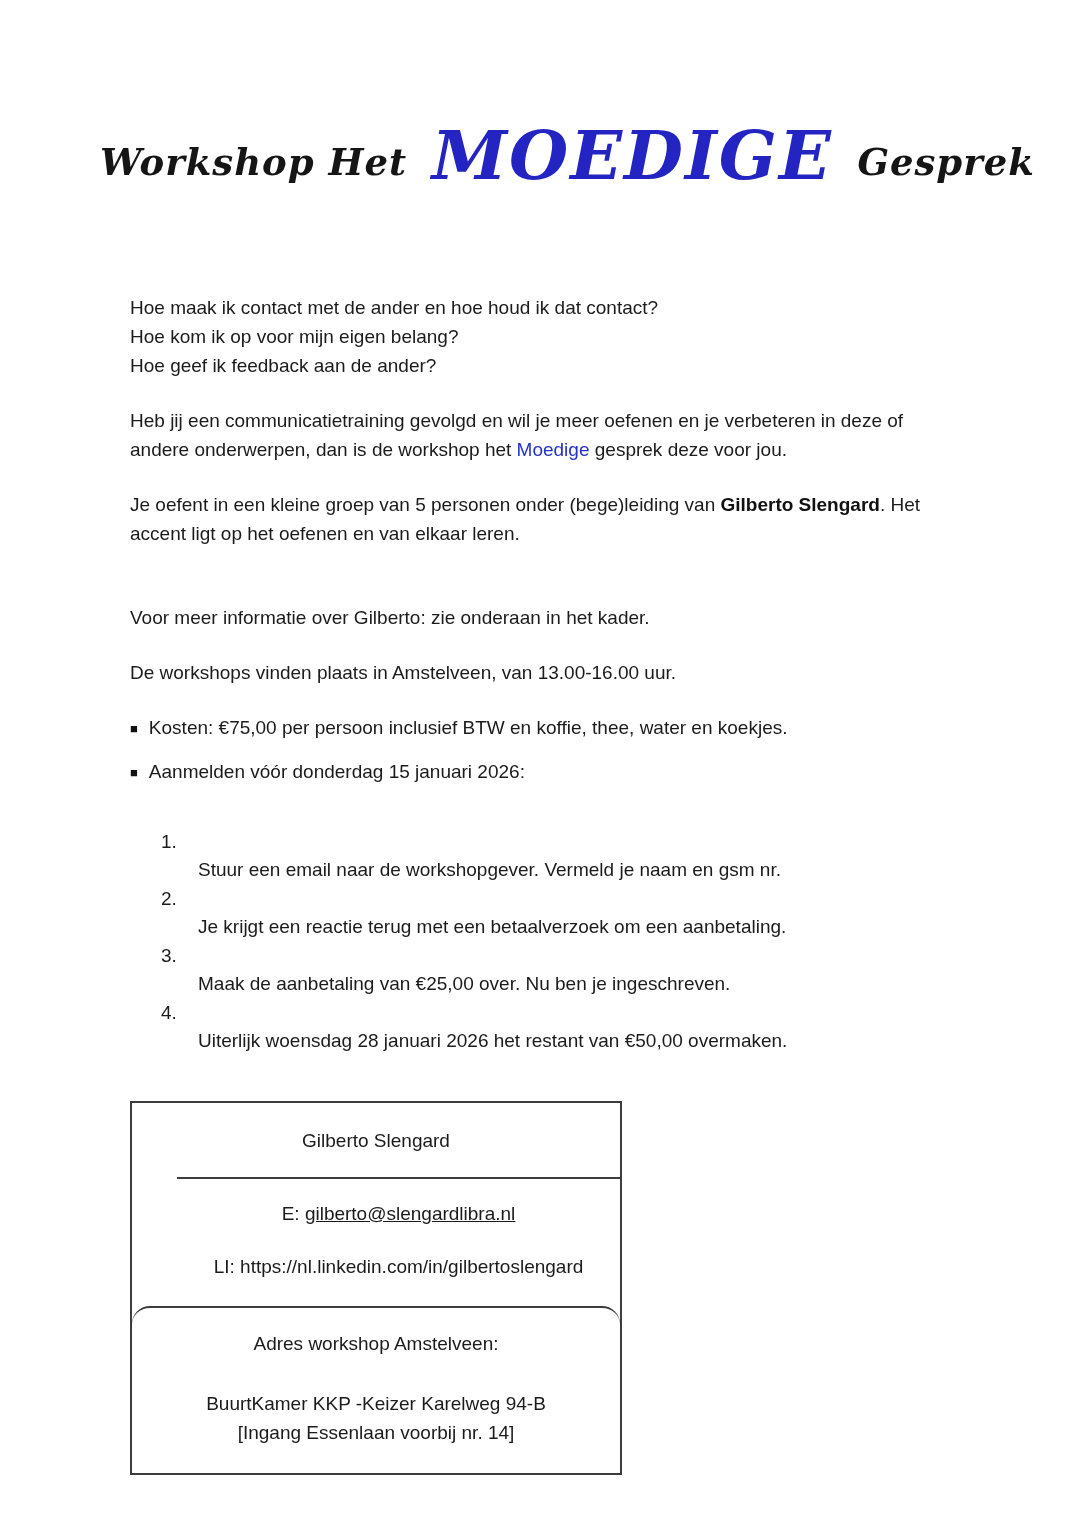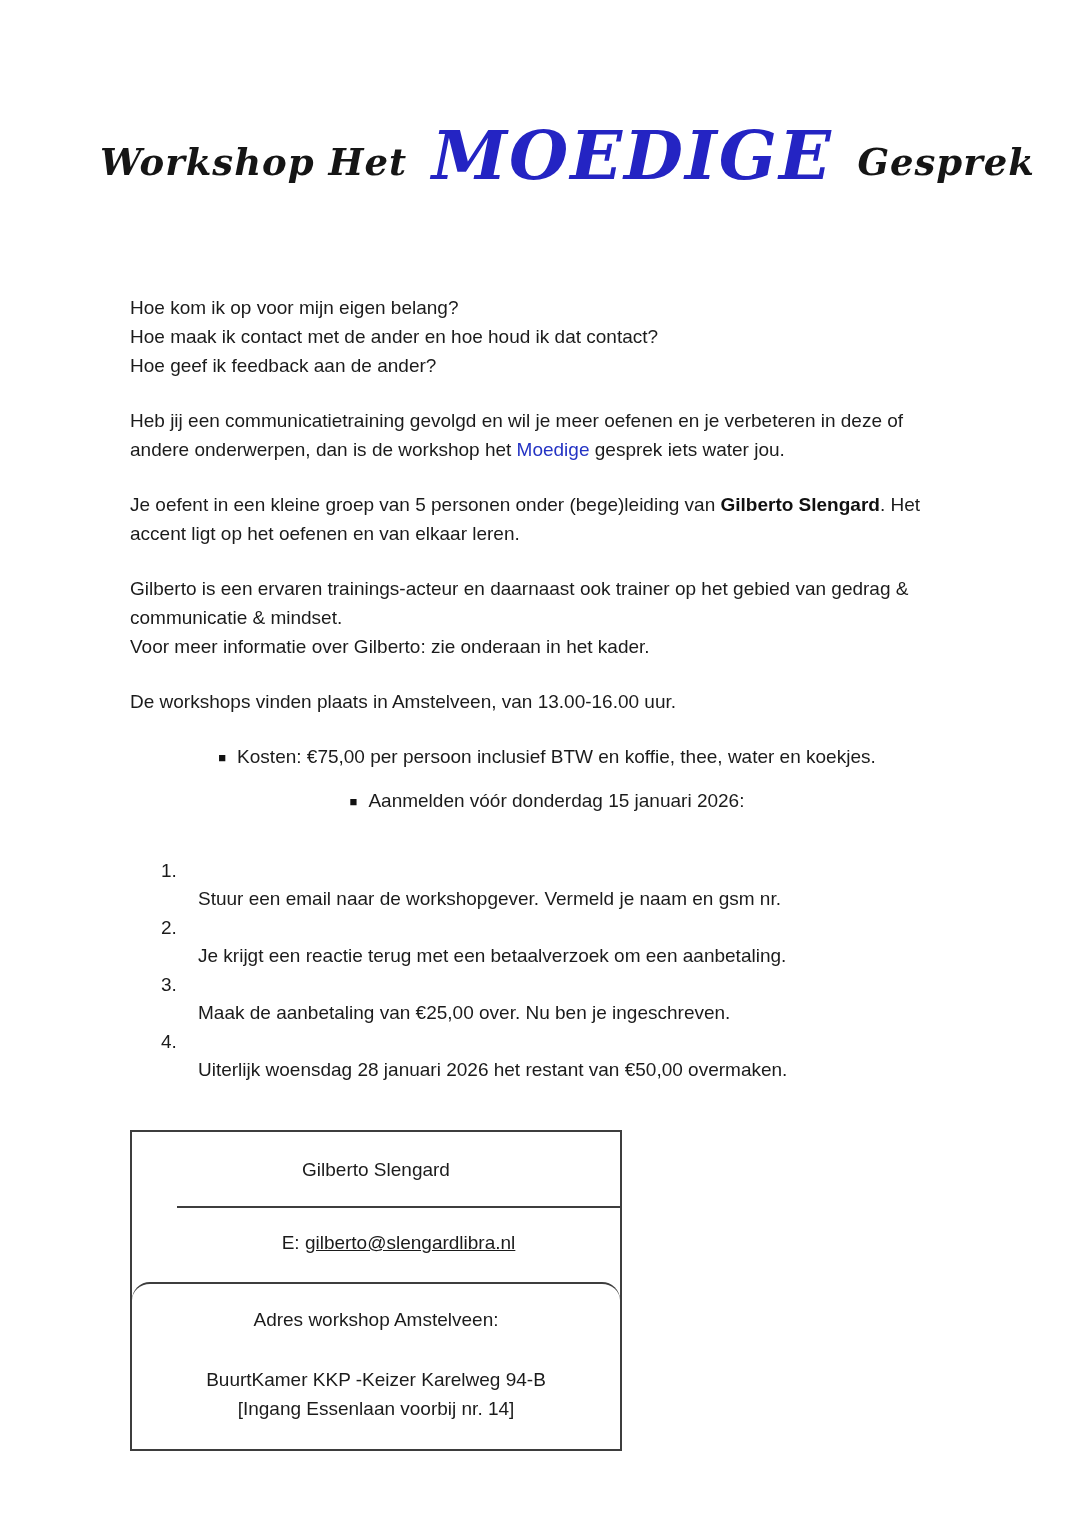--- a/index.html
+++ b/index.html
@@ -25,21 +25,21 @@
   }
   .title-side { font-size: 37px; color: #151515; letter-spacing: 1px; }
   .title-main { font-size: 68px; color: #2424c3; margin: 0 18px; letter-spacing: 2px; vertical-align: -4px; }
 
   
   .content { margin-top: 82px; }
   .block { margin: 0 0 26px 0; }
   .blue-word { color: #2433c4; }
   .bold-name { font-weight: bold; color: #111; }
 
-  .bullet-row { margin: 11px 0 14px 0; text-align: center; }
+  .bullet-row { margin: 11px 0 14px 0; }
   .bullet-marker { font-size: 13px; margin-right: 11px; vertical-align: 1px; color: #111; }
 
   .steps { margin: 40px 0 0 0; }
   .step { display: flex; padding-left: 31px; }
   .step-num { width: 37px; flex: none; }
   .step-text { flex: 1; margin-top: 28px; }
 
   
   .info-box {
     margin-top: 46px;
@@ -62,30 +62,30 @@
 
   <div class="title-row">
     <span class="title-side">Workshop Het</span>
     <span class="title-main">MOEDIGE</span>
     <span class="title-side">Gesprek</span>
   </div>
 
   <div class="content">
 
     <div class="block">
+      <div>Hoe maak ik contact met de ander en hoe houd ik dat contact?</div>
       <div>Hoe kom ik op voor mijn eigen belang?</div>
-      <div>Hoe maak ik contact met de ander en hoe houd ik dat contact?</div>
       <div>Hoe geef ik feedback aan de ander?</div>
     </div>
 
-    <div class="block"><span>Heb jij een communicatietraining gevolgd en wil je meer oefenen en je verbeteren in deze of andere onderwerpen, dan is de workshop het </span><span class="blue-word">Moedige</span><span> gesprek iets water jou.</span></div>
+    <div class="block"><span>Heb jij een communicatietraining gevolgd en wil je meer oefenen en je verbeteren in deze of andere onderwerpen, dan is de workshop het </span><span class="blue-word">Moedige</span><span> gesprek deze voor jou.</span></div>
 
     <div class="block"><span>Je oefent in een kleine groep van 5 personen onder (bege)leiding van </span><span class="bold-name">Gilberto Slengard</span><span>. Het accent ligt op het oefenen en van elkaar leren.</span></div>
 
-    <div class="block"><span>Gilberto is een ervaren trainings-acteur en daarnaast ook trainer op het gebied van gedrag &amp; communicatie &amp; mindset.</span><br><span>Voor meer informatie over Gilberto: zie onderaan in het kader.</span></div>
+    <div class="block"><br><span>Voor meer informatie over Gilberto: zie onderaan in het kader.</span></div>
 
     <div class="block">De workshops vinden plaats in Amstelveen, van 13.00-16.00 uur.</div>
 
 
     <div class="bullet-row"><span class="bullet-marker">■</span><span>Kosten: €75,00 per persoon inclusief BTW en koffie, thee, water en koekjes.</span></div>
 
     <div class="bullet-row"><span class="bullet-marker">■</span><span>Aanmelden vóór donderdag 15 januari 2026:</span></div>
 
     <div class="steps">
       <div class="step">
@@ -105,20 +105,21 @@
         <span class="step-text">Uiterlijk woensdag 28 januari 2026 het restant van €50,00 overmaken.</span>
       </div>
     </div>
 
     <div class="info-box">
       <div class="cell-name">
         <span>Gilberto Slengard</span>
       </div>
       <div class="cell-contact">
         <div><span>E: </span><span class="email-link">gilberto@slengardlibra.nl</span></div>
+        <div class="contact-row2"><span>LI: </span><span>https://nl.linkedin.com/in/gilbertoslengard</span></div>
       </div>
       <div class="cell-address">
         <div>Adres workshop Amstelveen:</div>
         <div class="addr-lines">
           <div>BuurtKamer KKP -Keizer Karelweg 94-B</div>
           <div>[Ingang Essenlaan voorbij nr. 14]</div>
         </div>
       </div>
     </div>
 

